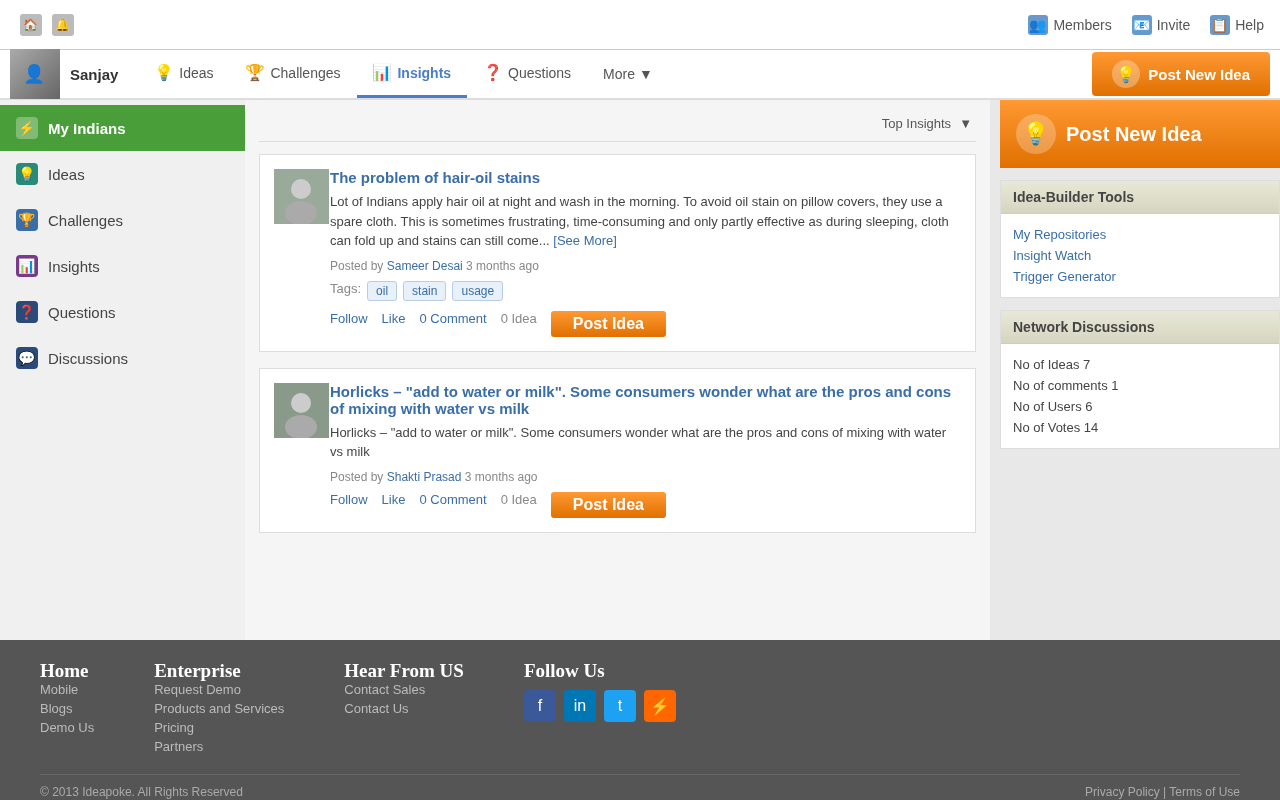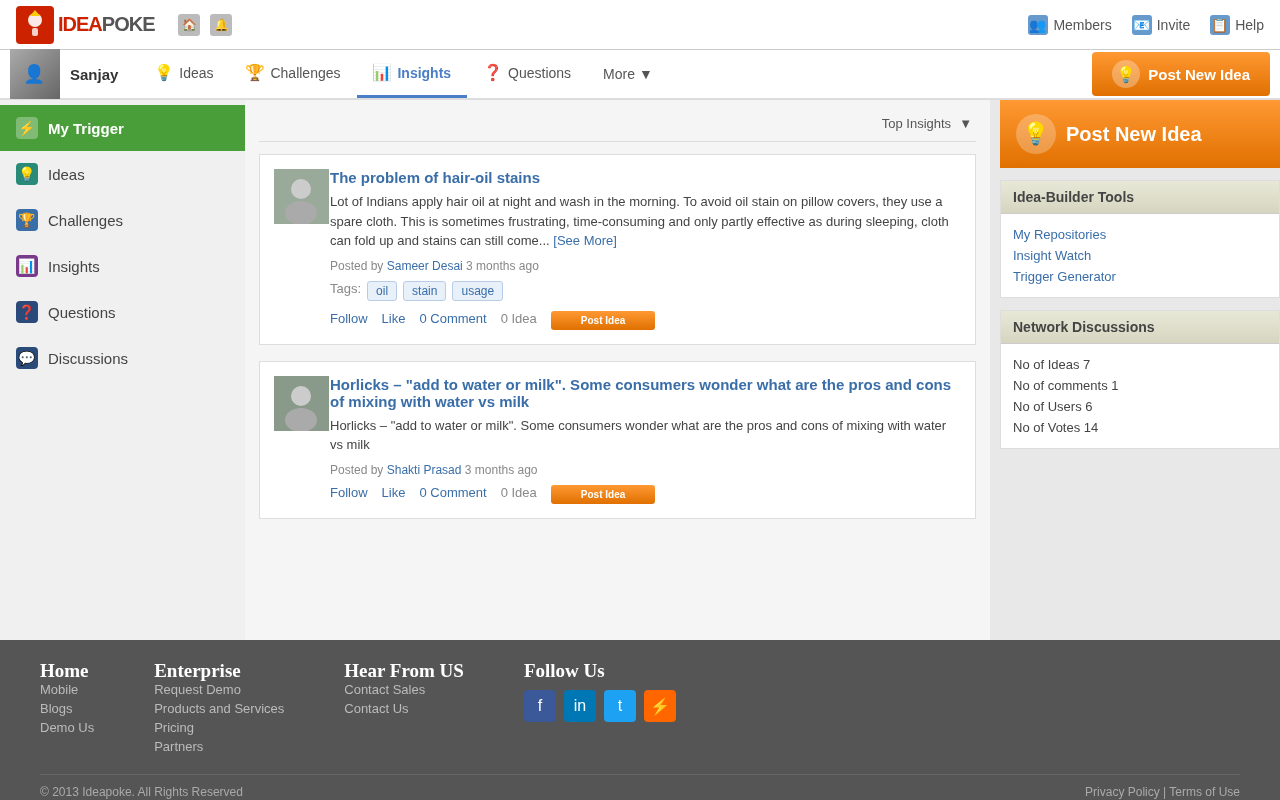--- a/index.html
+++ b/index.html
@@ -253,22 +253,22 @@
     .action-link {
       color: #3a6ea8;
       cursor: pointer;
       text-decoration: none;
     }
     .idea-count { color: #888; }
     .post-idea-action-btn {
       background: linear-gradient(180deg, #ff9933, #e07000);
       color: #fff;
       border: none;
-      padding: 4px 30px;
-      font-size: 10px;
+      padding: 4px 22px;
+      font-size: 16px;
       cursor: pointer;
       border-radius: 3px;
       font-weight: bold;
     }
 
     
     #right-panel {
       width: 290px;
       flex-shrink: 0;
       padding: 0 0 0 10px;
@@ -365,33 +365,20 @@
       justify-content: space-between;
       font-size: 12px;
       color: #aaa;
     }
     .footer-bottom a { color: #aaa; text-decoration: none; cursor: pointer; }
   </style>
 </head>
 <body>
 
 <div id="topnav">
-  <div id="logo">
-    <div class="logo-icon">
-      <svg width="36" height="36" viewBox="0 0 36 36">
-        <rect width="36" height="36" rx="4" fill="#cc2200"></rect>
-        <circle cx="18" cy="13" r="7" fill="#fff" opacity="0.9"></circle>
-        <rect x="15" y="21" width="6" height="8" rx="2" fill="#fff" opacity="0.8"></rect>
-        <polygon points="18,3 23,9 13,9" fill="#ffcc00"></polygon>
-      </svg>
-    </div>
-    <span class="logo-text">
-      <span style="color:#cc2200">IDEA</span><span style="color:#555">POKE</span>
-    </span>
-  </div>
   <div class="nav-icons">
     <div class="nav-icon-btn">🏠</div>
     <div class="nav-icon-btn">🔔</div>
   </div>
   <div class="top-nav-links">
     <a class="top-nav-link">
       <span class="tnl-icon members-icon">👥</span>
       <span>Members</span>
     </a>
     <a class="top-nav-link">
@@ -436,21 +423,21 @@
     <div class="post-idea-bulb">💡</div>
     <span>Post New Idea</span>
   </button>
 </div>
 
 <div id="main-layout">
 
   <div id="sidebar">
     <div class="sidebar-item active">
       <div class="si-icon green">⚡</div>
-      <span>My Trigger</span>
+      <span>My Indians</span>
     </div>
     <div class="sidebar-item">
       <div class="si-icon teal">💡</div>
       <span>Ideas</span>
     </div>
     <div class="sidebar-item">
       <div class="si-icon blue">🏆</div>
       <span>Challenges</span>
     </div>
     <div class="sidebar-item">

